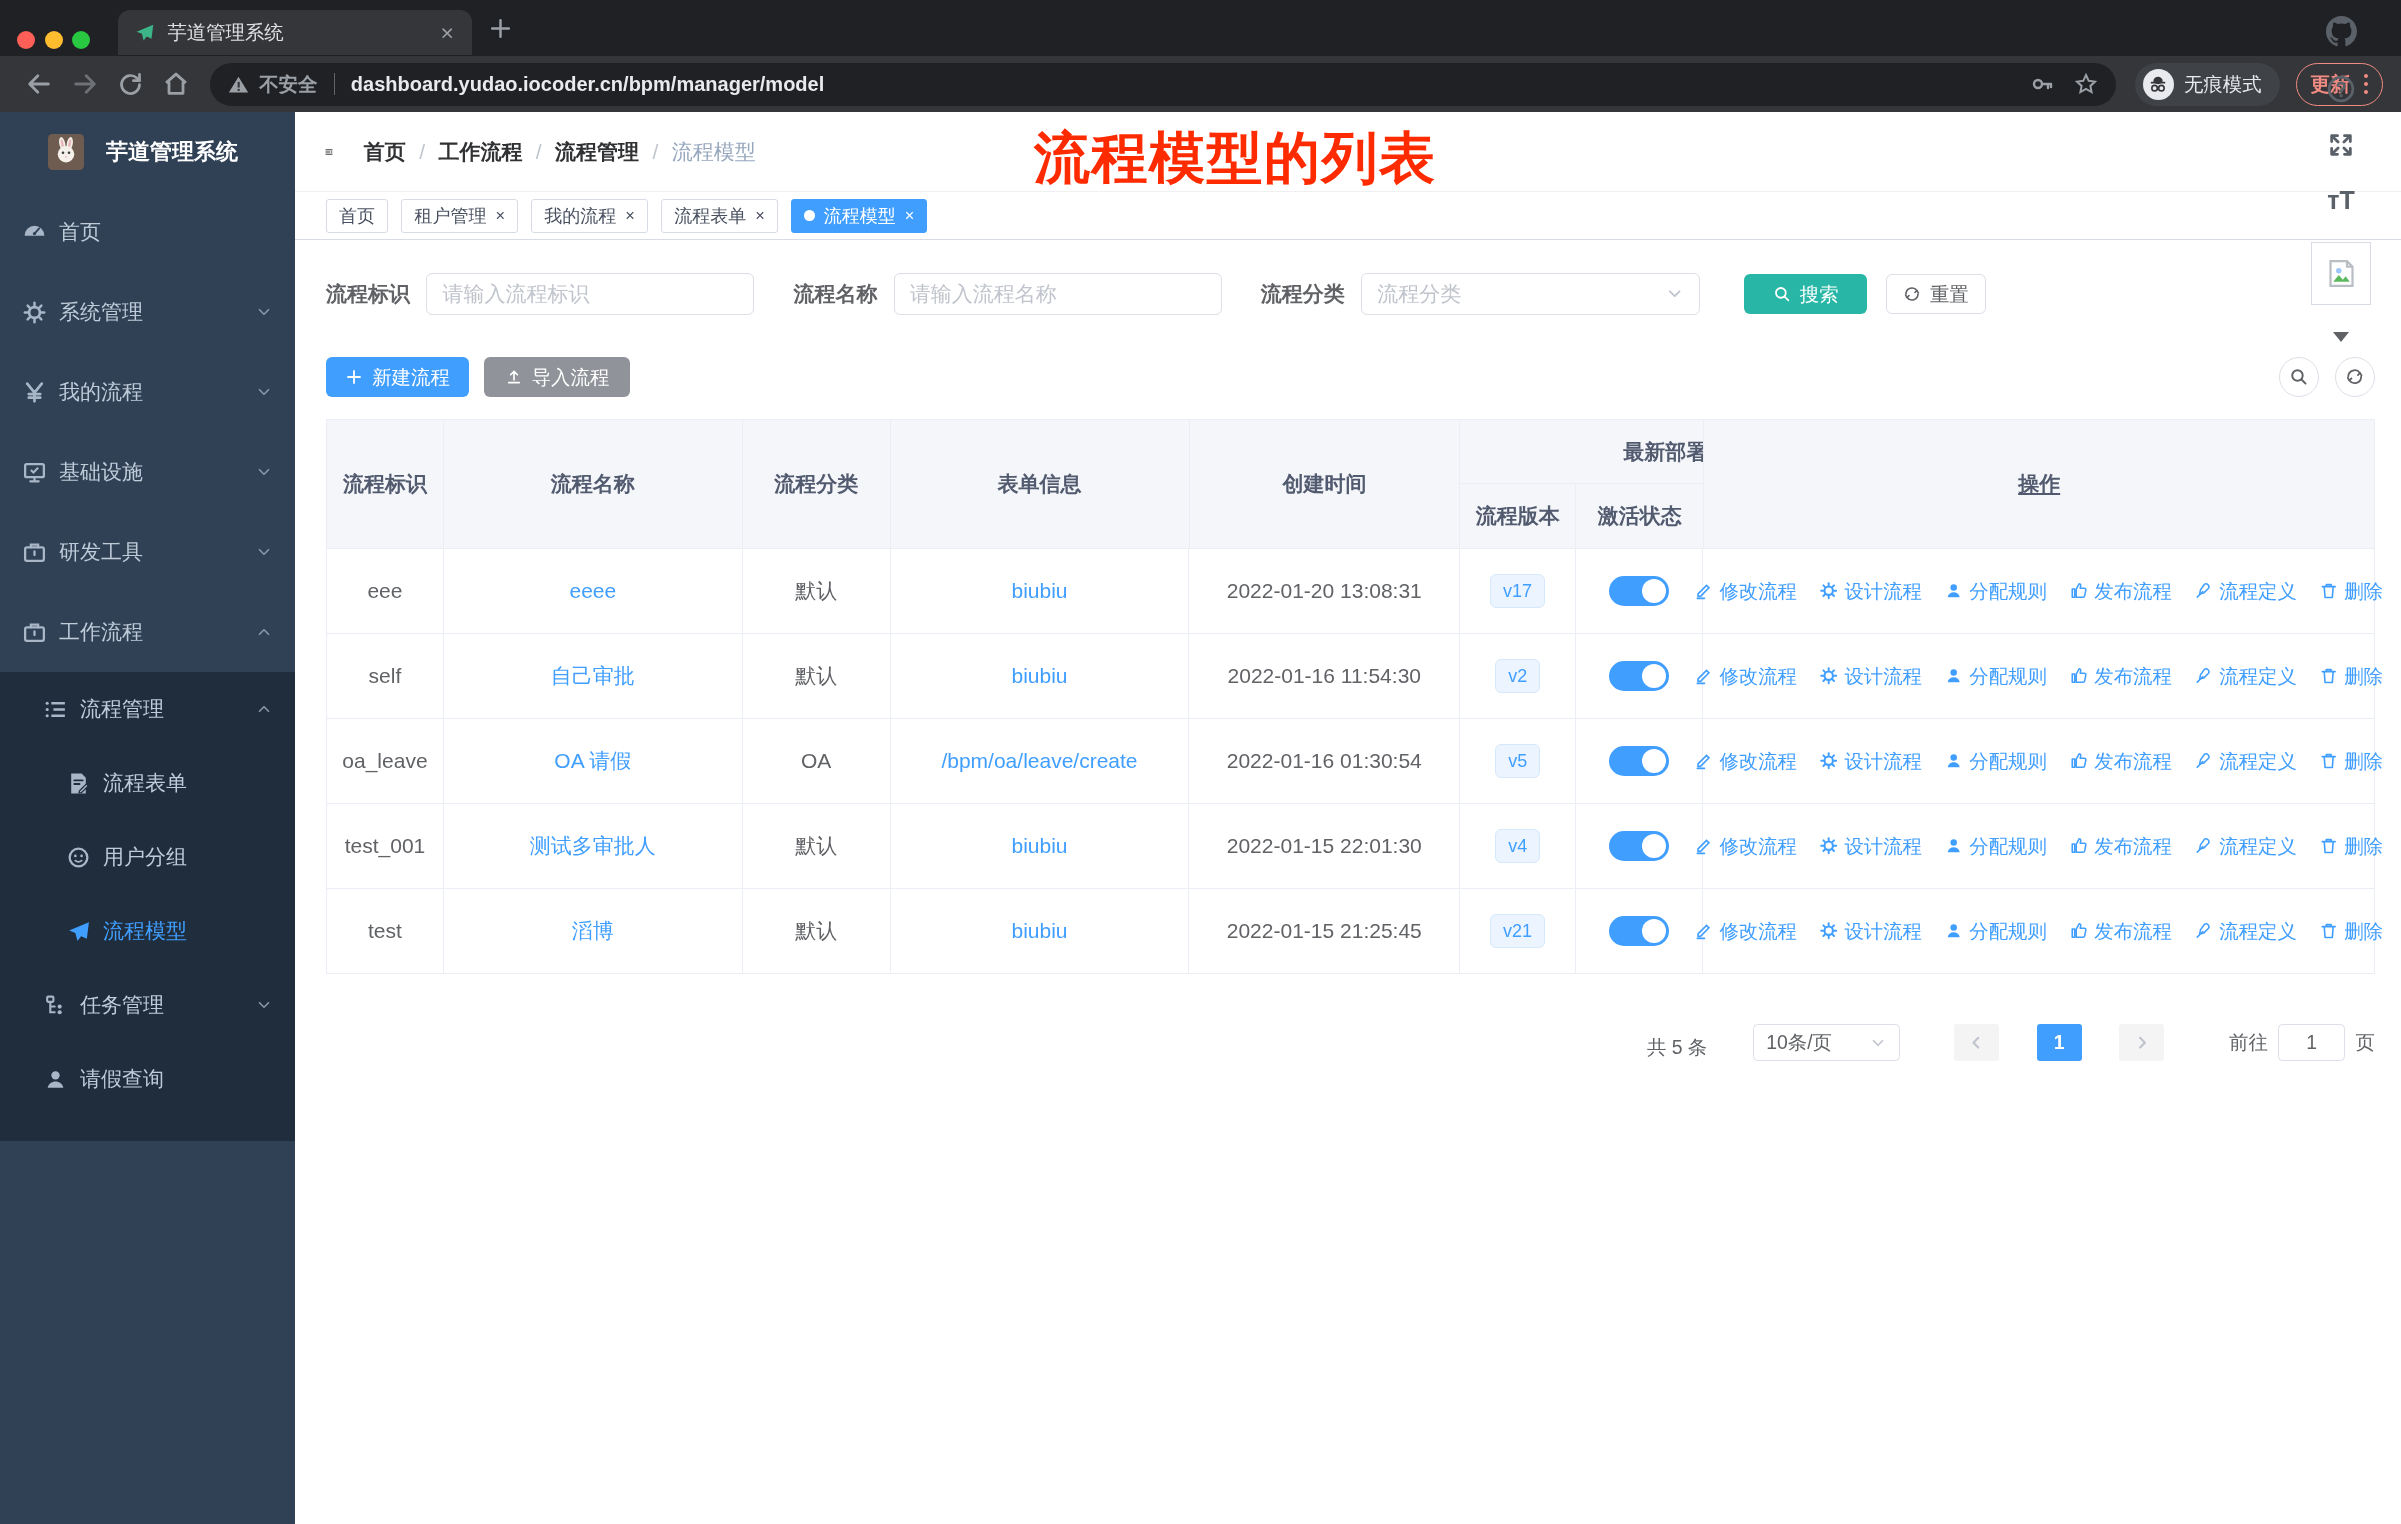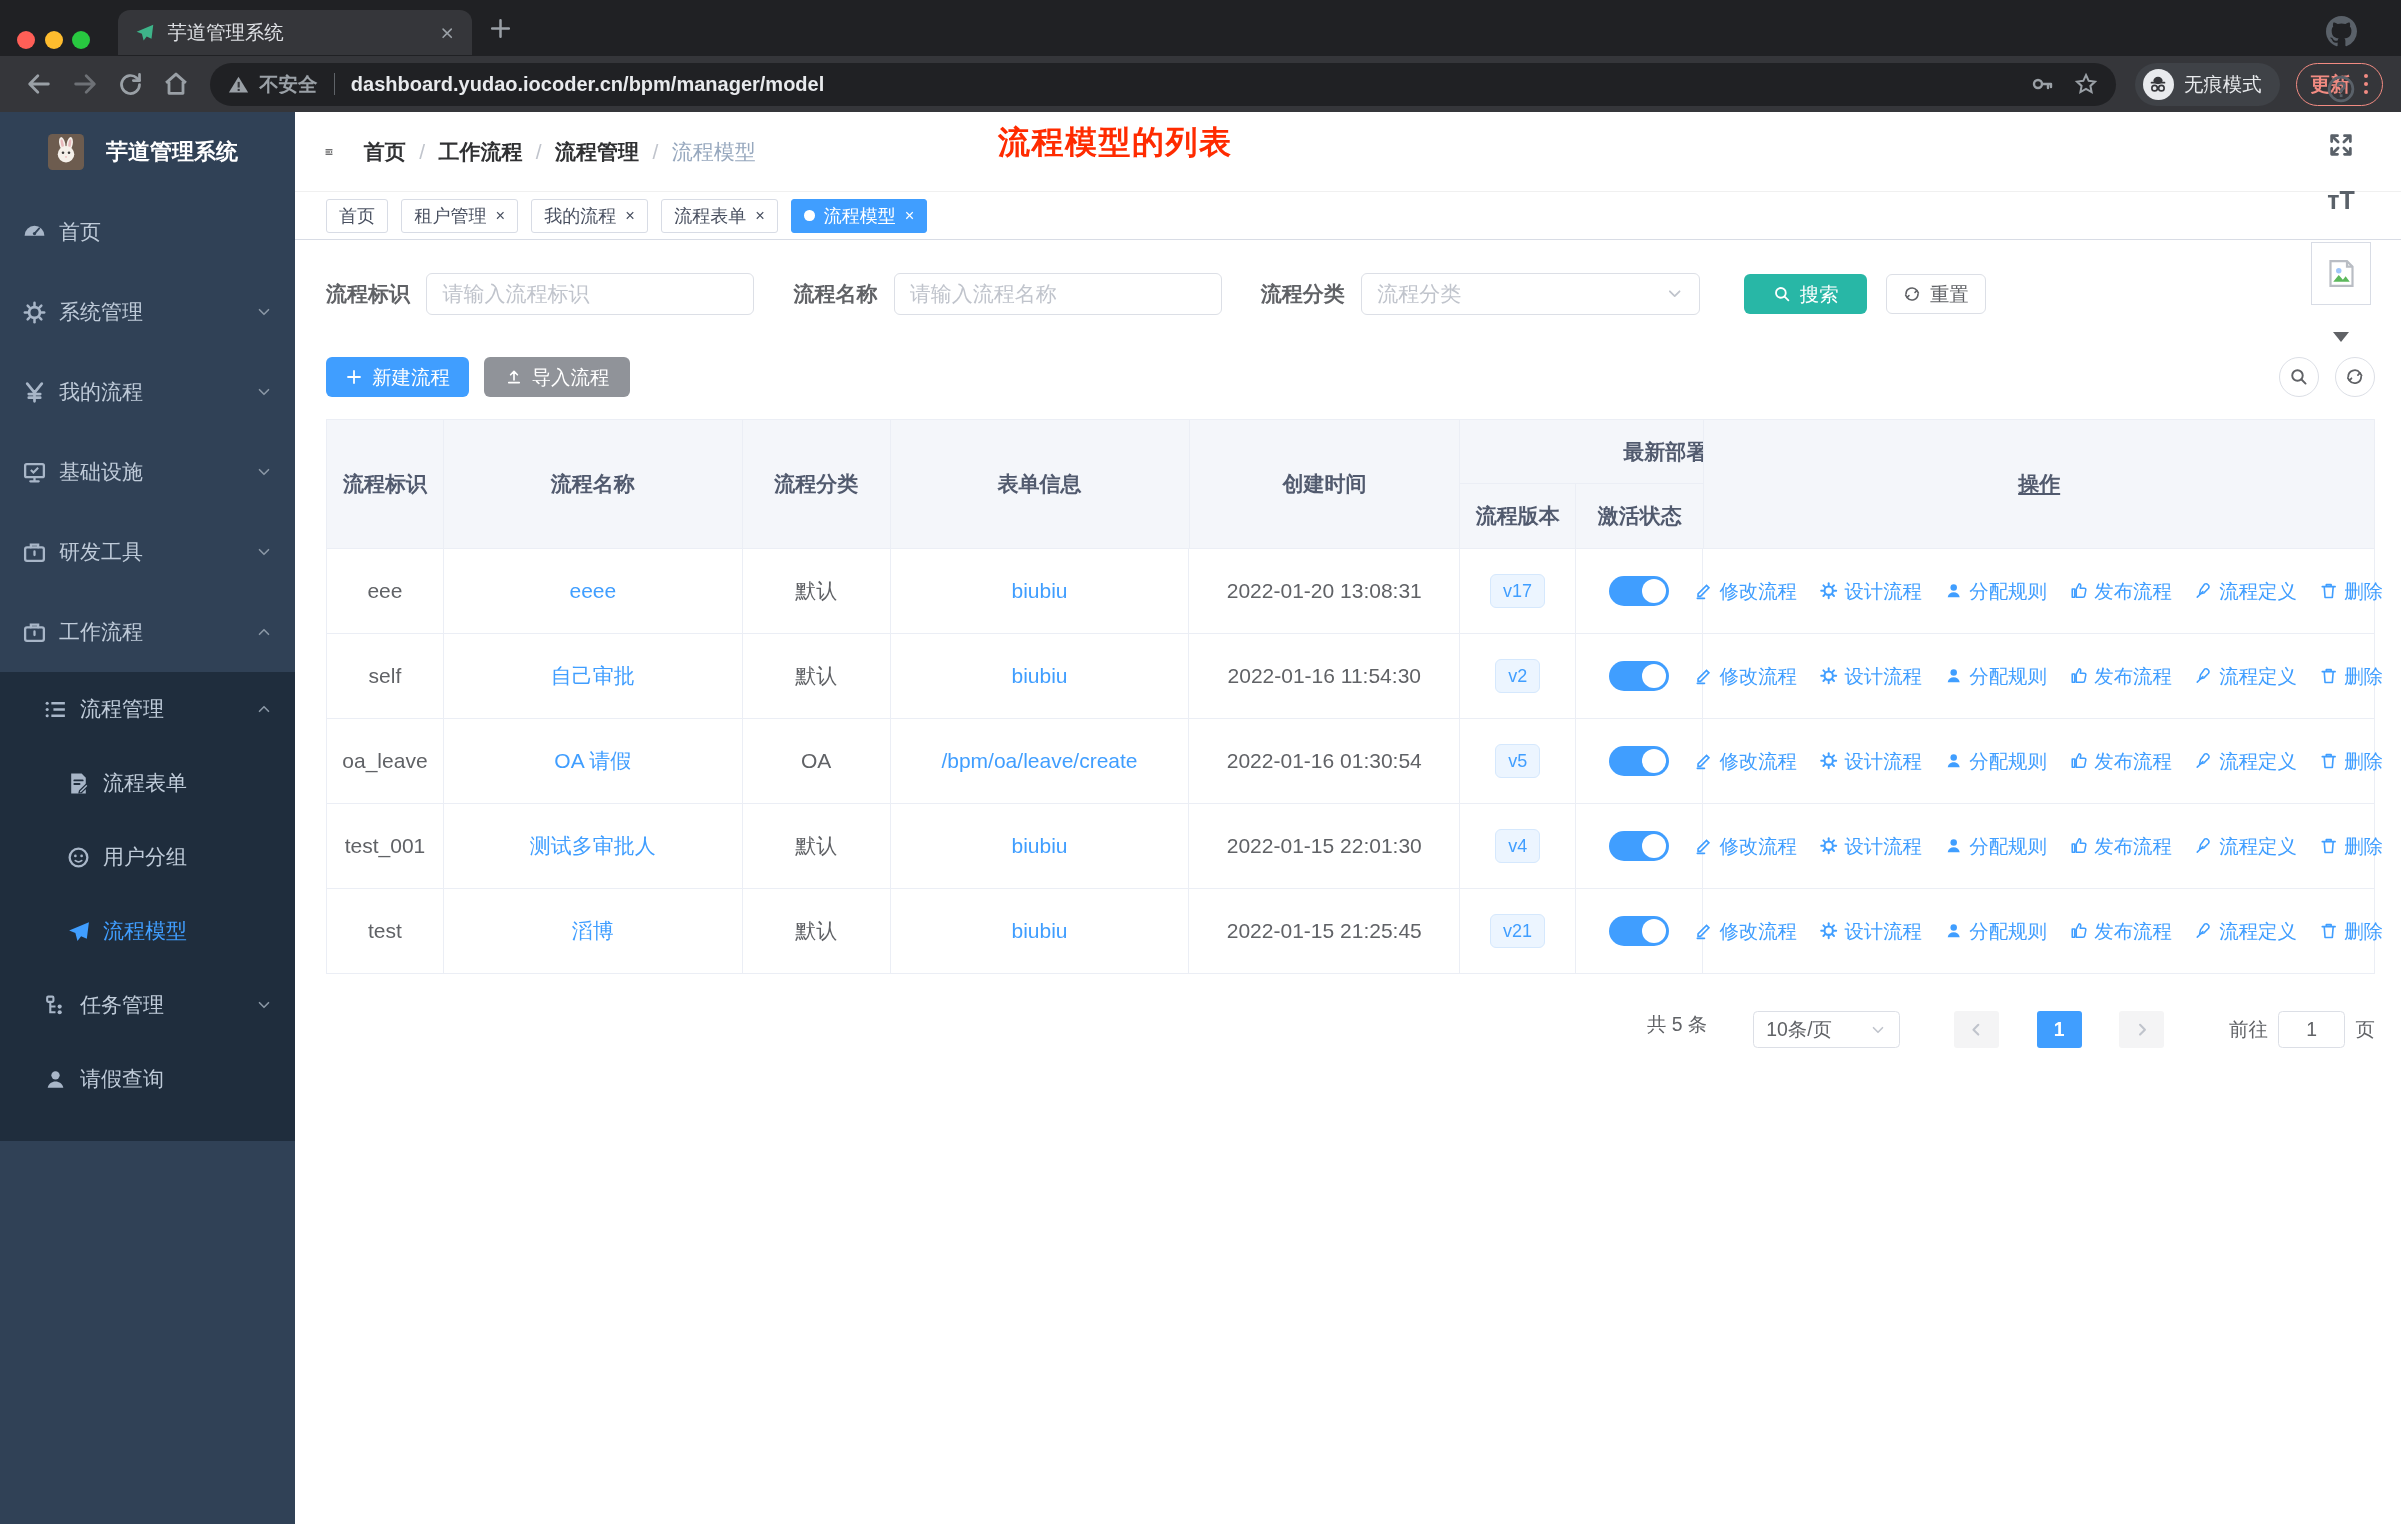--- a/index.html
+++ b/index.html
@@ -58,21 +58,21 @@
   .main { flex:1; display:flex; flex-direction:column; background:#fff; min-width:0; }
 
   
   .app-header { height:80px; background:#fff; display:flex; align-items:center; padding:0 30px 0 19.4px;
                 position:relative; border-bottom:0.7px solid #f0f0f0; }
   .hamburger { color:#303133; padding:0 10.4px; }
   .breadcrumb { display:flex; align-items:center; gap:13.4px; margin-left:19.4px; font-size:21px; }
   .bc-item { color:#303133; font-weight:600; white-space:nowrap; }
   .bc-sep { color:#c0c4cc; font-weight:400; }
   .bc-item.last { color:#97a8be; font-weight:400; }
-  .annotation { position:absolute; left:703px; top:9px; font-size:32px; font-weight:900;
+  .annotation { position:absolute; left:739px; top:9px; font-size:56px; font-weight:900;
                 color:#ff2b00; letter-spacing:1.5px; white-space:nowrap; }
   .header-right { margin-left:auto; display:flex; align-items:center; gap:27px; color:#5a6169;flex-direction:column; }
   .avatar-box { width:60px; height:63px; border:1.5px solid #d8dce5; background:#fff; display:flex;
                 align-items:center; justify-content:center; }
   .caret-down { width:0; height:0; border-left:8.2px solid transparent; border-right:8.2px solid transparent;
                 border-top:10.4px solid #606266; }
 
   
   .tags-bar { height:48px; border-bottom:0.7px solid #d8dce5; box-shadow:0 0.7px 2.2px rgba(0,0,0,.08);
               display:flex; align-items:center; padding:0 31px; gap:13.4px; background:#fff; }
@@ -129,21 +129,21 @@
   .ver-badge { background:#ecf5ff; border:0.7px solid #d5e8fd; color:#409eff; font-size:18px;
                border-radius:6px; padding:7.4px 12px; line-height:1; }
   .switch { width:60px; height:30px; border-radius:15px; background:#409eff; position:relative;
             cursor:pointer; }
   .switch::after { content:""; position:absolute; right:3px; top:3px; width:24px; height:24px;
                    border-radius:50%; background:#fff; }
   .actions { display:flex; gap:22px; justify-content:center; align-items:center; font-size:19.4px;
              flex-wrap:nowrap; }
 
   
-  .pager { margin-top:37px; display:flex; align-items:flex-start; justify-content:flex-end;
+  .pager { margin-top:50px; display:flex; align-items:flex-end; justify-content:flex-end;
            font-size:19.4px; color:#606266;gap:24px; }
   .pg-total { margin-right:22px; }
   .pg-size { width:147px; height:37px; border:1.5px solid #dcdfe6; border-radius:4.5px; display:flex;
              align-items:center; justify-content:space-between; padding:0 12px; margin-right:30px; }
   .pg-size .ic { color:#c0c4cc; }
   .pg-btn { width:45px; height:37px; border-radius:3px; background:#f4f4f5; color:#c0c4cc;
             display:flex; align-items:center; justify-content:center; }
   .pg-page { width:45px; height:37px; border-radius:3px; background:#409eff; color:#fff;
              font-weight:700; display:flex; align-items:center; justify-content:center; margin:0 13.4px; }
   .pg-goto { margin-left:41px; display:flex; align-items:center; gap:10.4px; }

